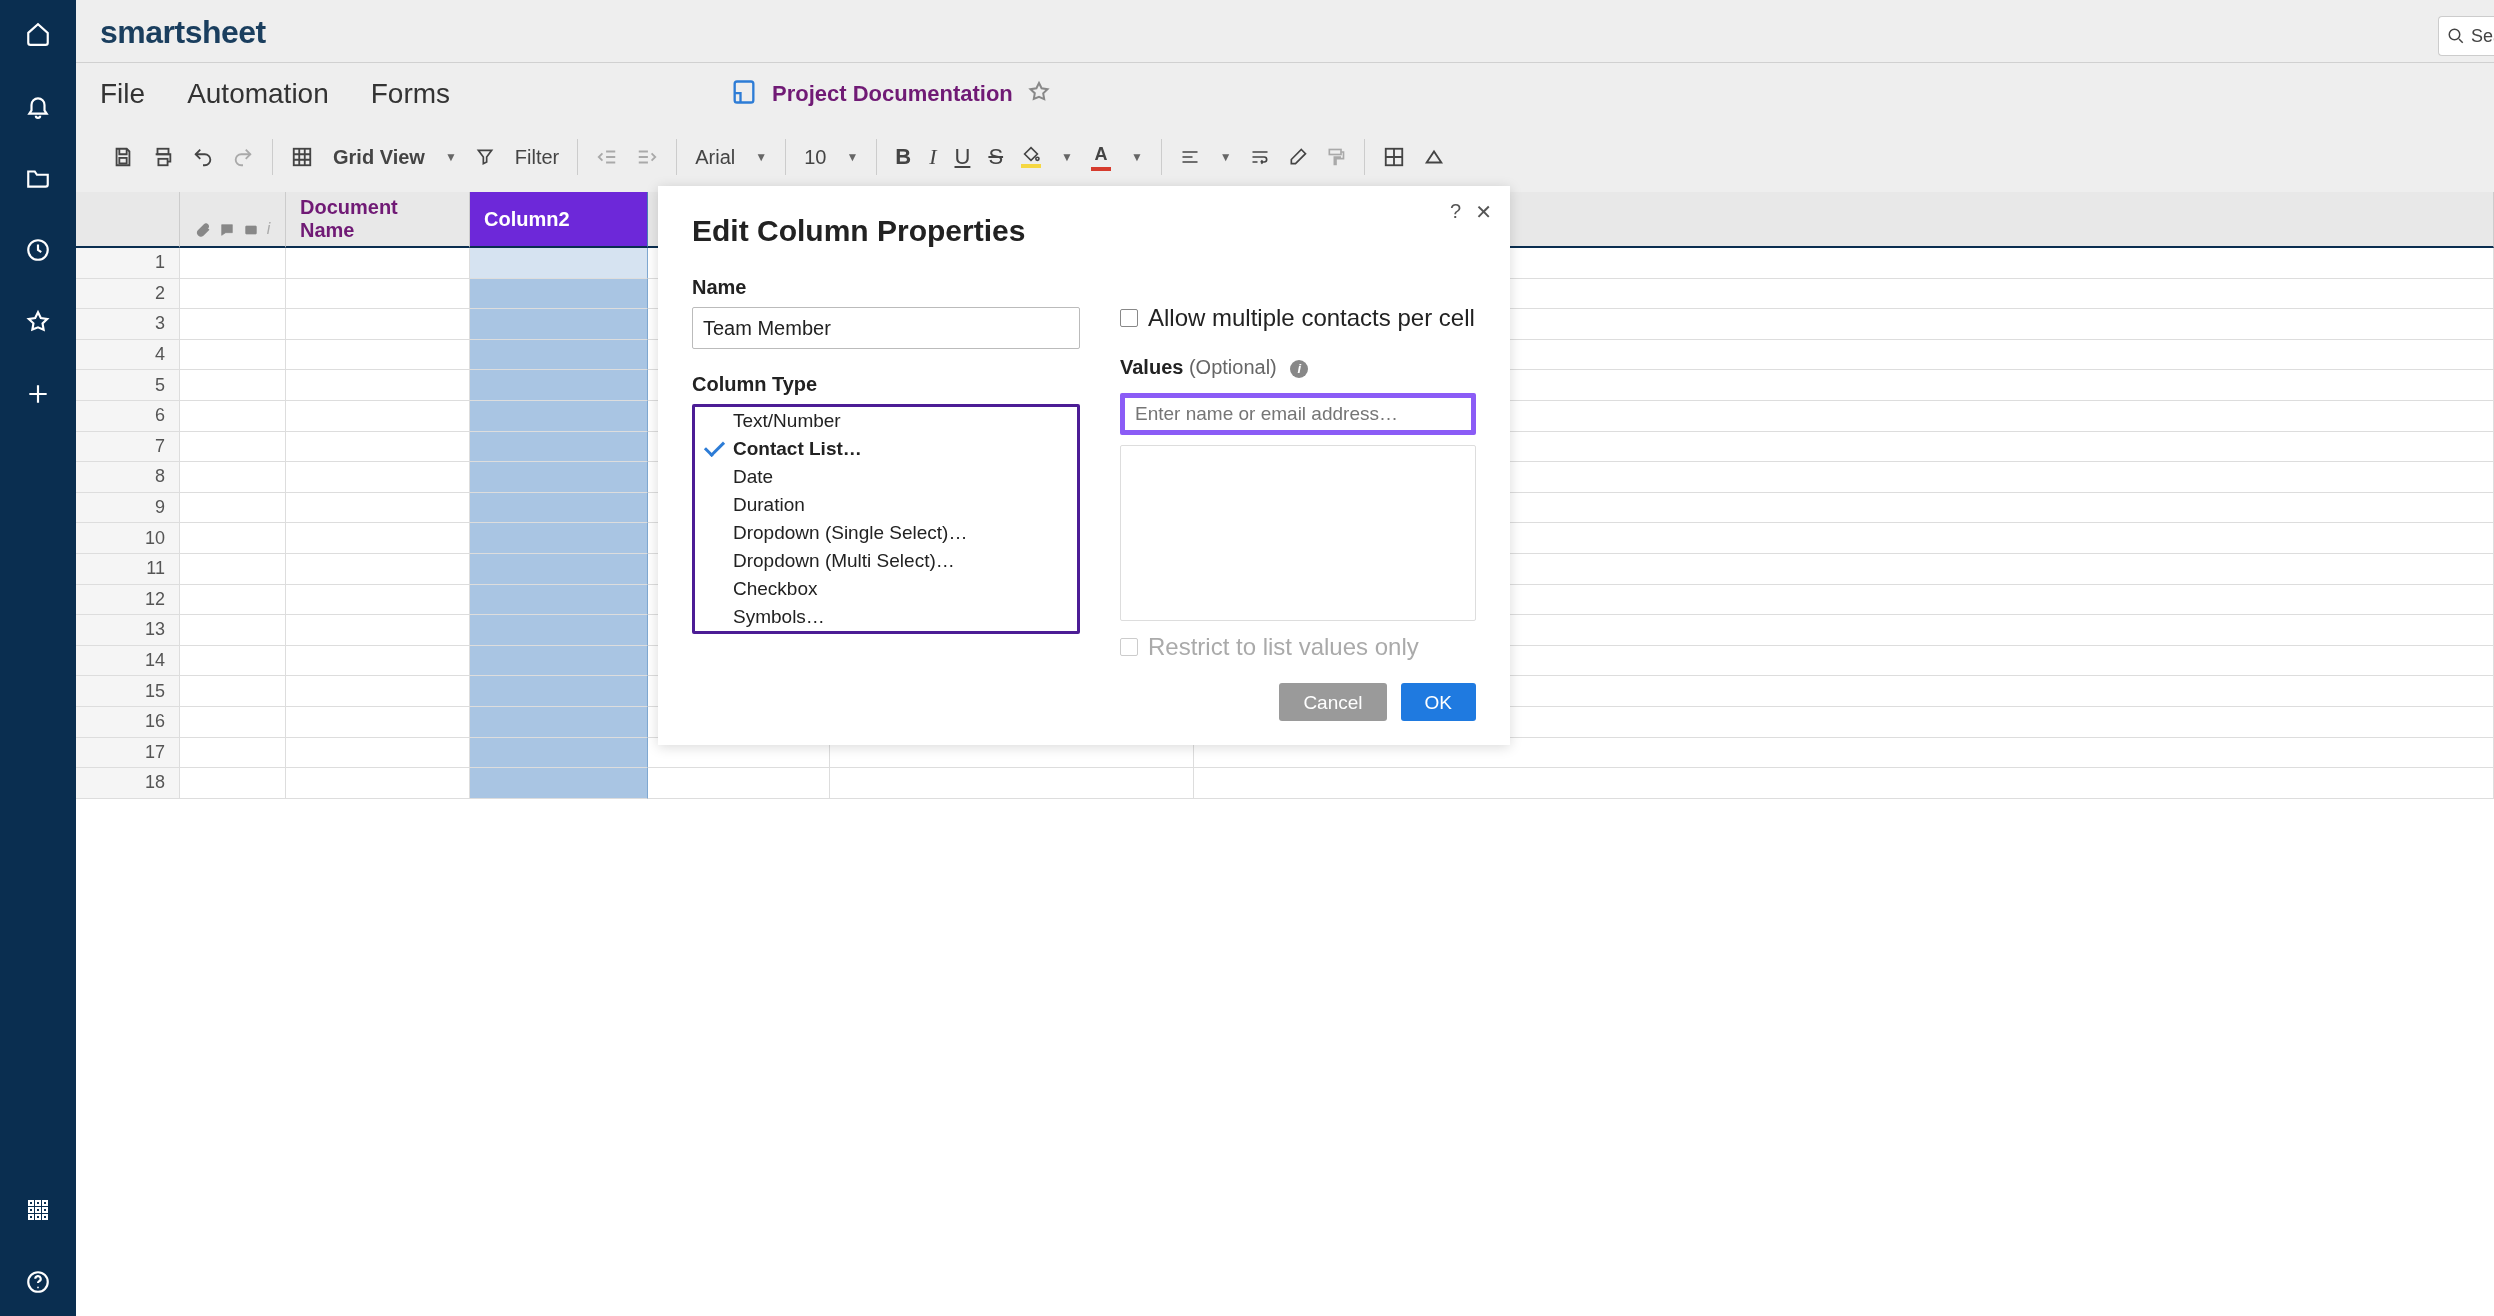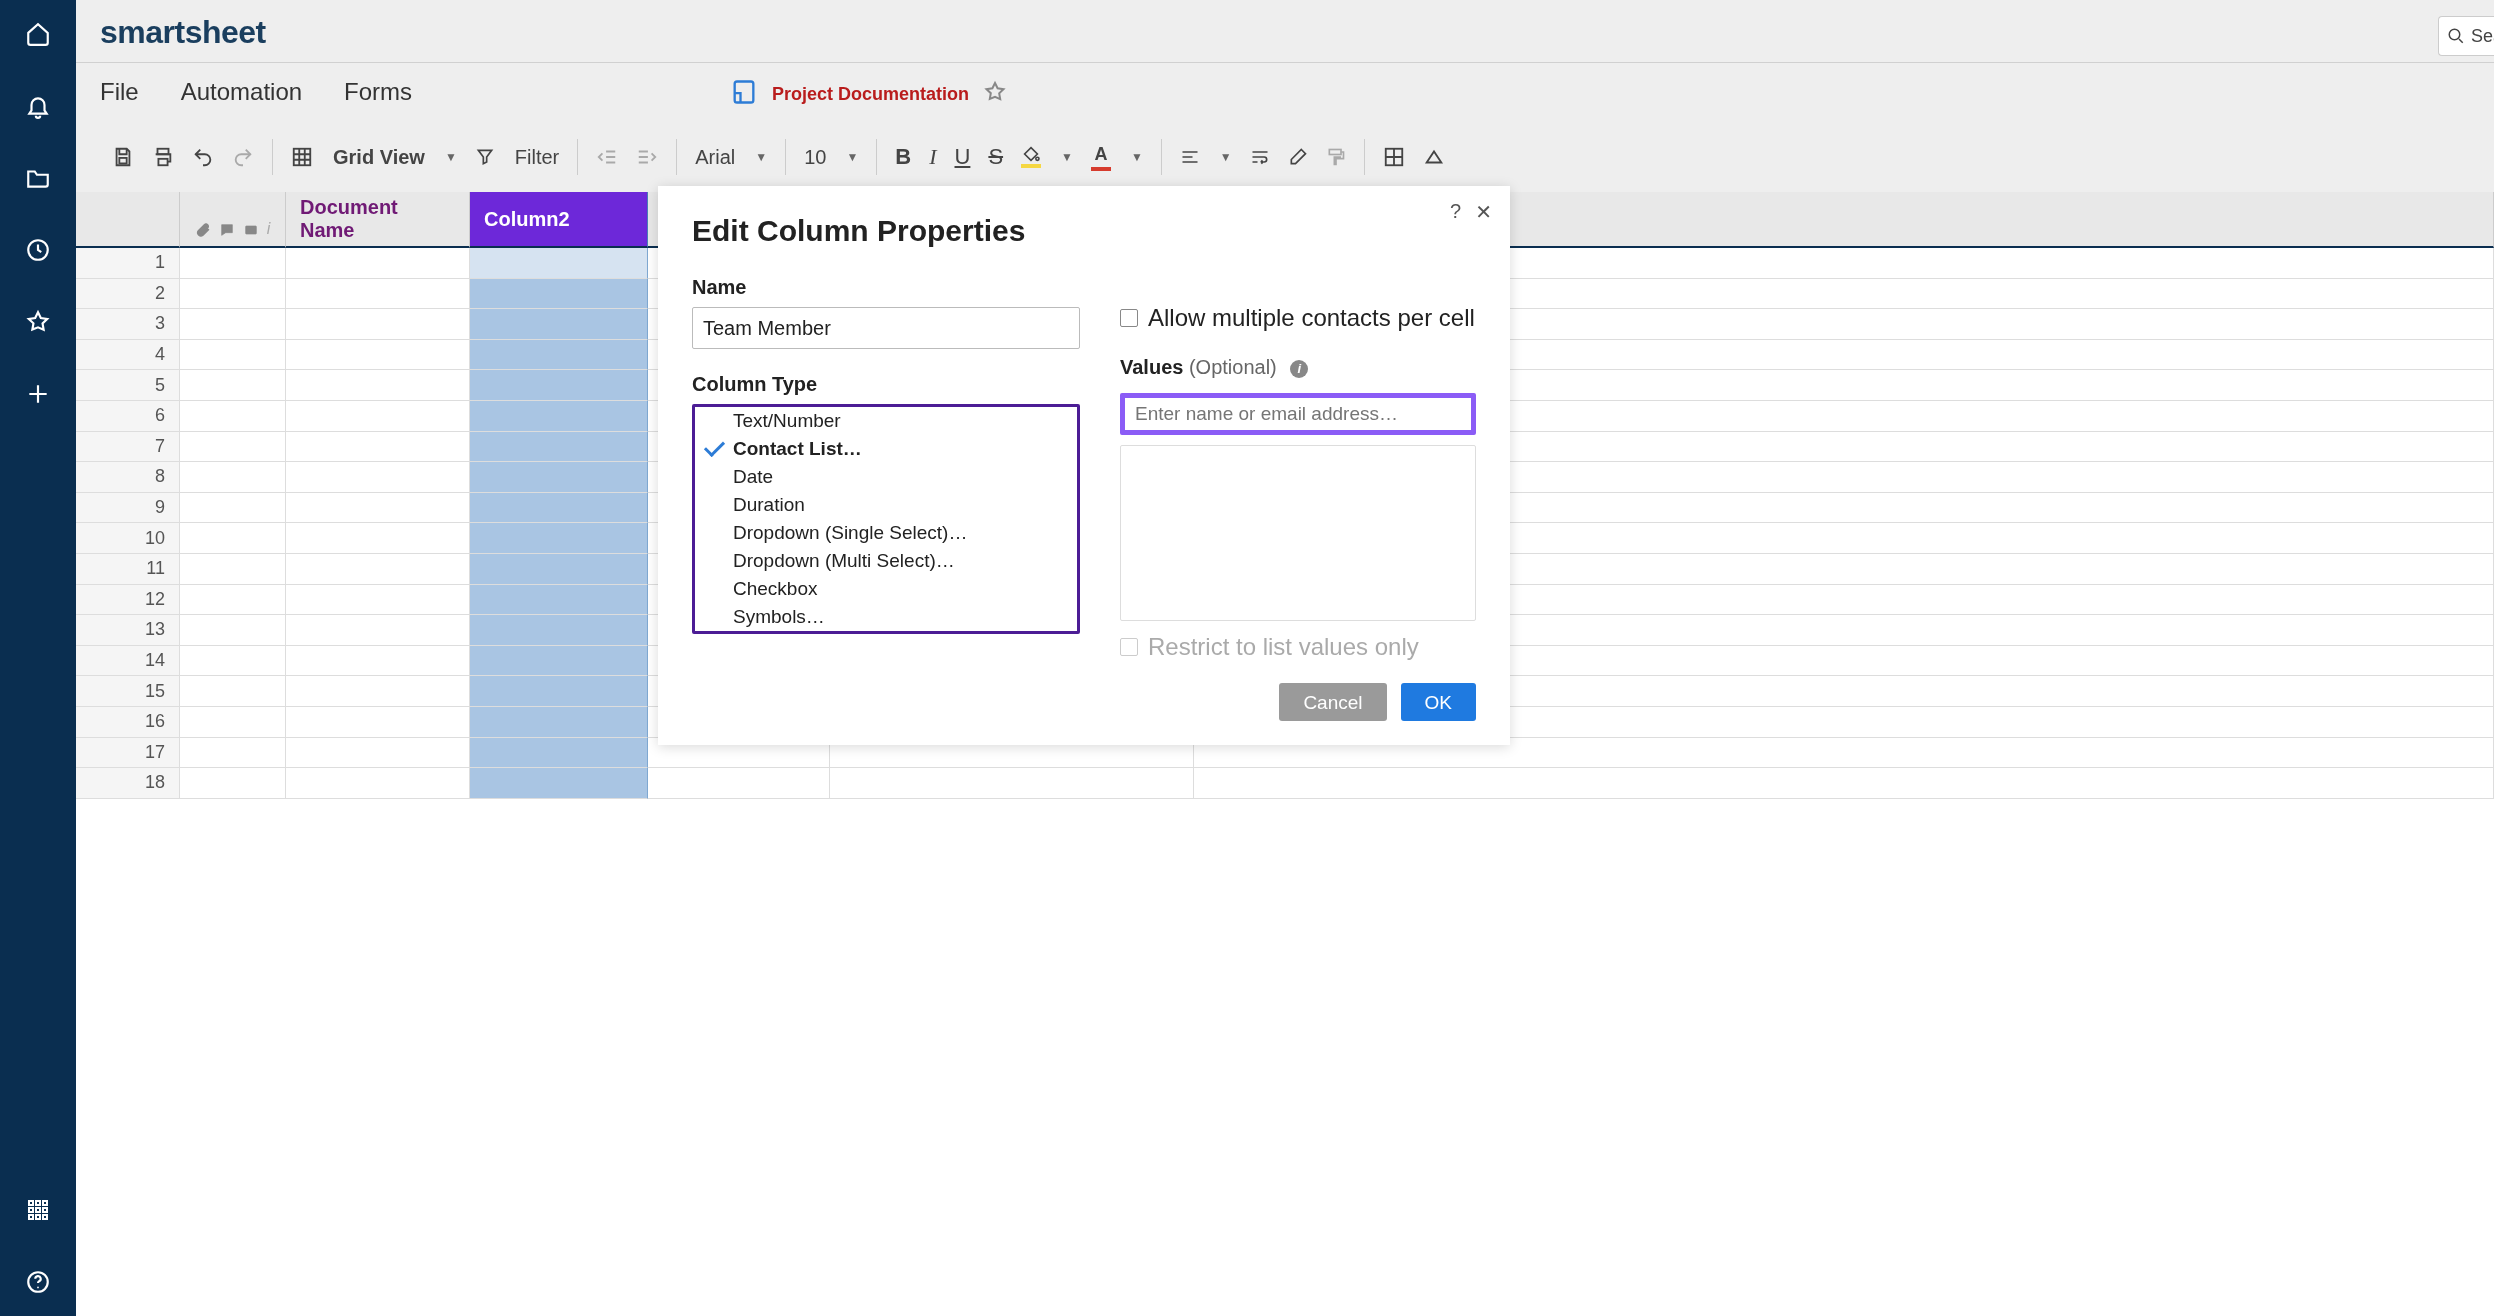--- a/index.html
+++ b/index.html
@@ -15,27 +15,27 @@
 .brand { position: absolute; left: 100px; top: 14px; font-size: 32px; font-weight: 600; color: #1a3e5e; letter-spacing: -0.5px; }
 
 
 .search-box { position: absolute; right: 0; top: 16px; width: 56px; height: 40px; border: 1px solid #cccccc; border-right: none; border-radius: 4px 0 0 4px; background: #ffffff; display: flex; align-items: center; padding: 0 8px; color: #444; font-size: 18px; gap: 6px; overflow: hidden; }
 .search-box svg { stroke: #444; fill: none; stroke-width: 2; flex-shrink: 0; }
 
 
 .top-hr { position: absolute; left: 76px; right: 0; top: 62px; height: 1px; background: #d0d0d0; }
 
 
-.menu-row { position: absolute; left: 100px; top: 78px; display: flex; gap: 42px; align-items: center; font-size: 24px; color: #333; }
+.menu-row { position: absolute; left: 100px; top: 78px; display: flex; gap: 42px; align-items: center; font-size: 28px; color: #333; }
 .menu-row .item { cursor: pointer; }
 
 
 .title-center { position: absolute; left: 730px; top: 78px; display: flex; align-items: center; gap: 14px; }
 .title-center .doc-icon svg { stroke: #2d7cd6; fill: none; stroke-width: 2; }
-.title-center .title-text { font-size: 18px; font-weight: 700; color: #b91c1c; }
+.title-center .title-text { font-size: 22px; font-weight: 700; color: #701a75; }
 .title-center .star svg { stroke: #888; fill: none; stroke-width: 2; }
 
 
 .toolbar { position: absolute; left: 76px; right: 0; top: 132px; height: 50px; display: flex; align-items: center; padding: 0 18px; gap: 0; }
 .tb-group { display: flex; align-items: center; gap: 18px; padding: 0 18px; }
 .tb-sep { width: 1px; height: 36px; background: #cccccc; }
 .tb-btn { display: flex; align-items: center; gap: 20px; cursor: pointer; color: #444; font-size: 20px; }
 .tb-btn svg { stroke: #444; fill: none; stroke-width: 2; }
 .tb-btn.bold-glyph { font-weight: 700; font-size: 22px; }
 .tb-btn.italic-glyph { font-style: italic; font-size: 22px; font-family: Georgia, serif; }

